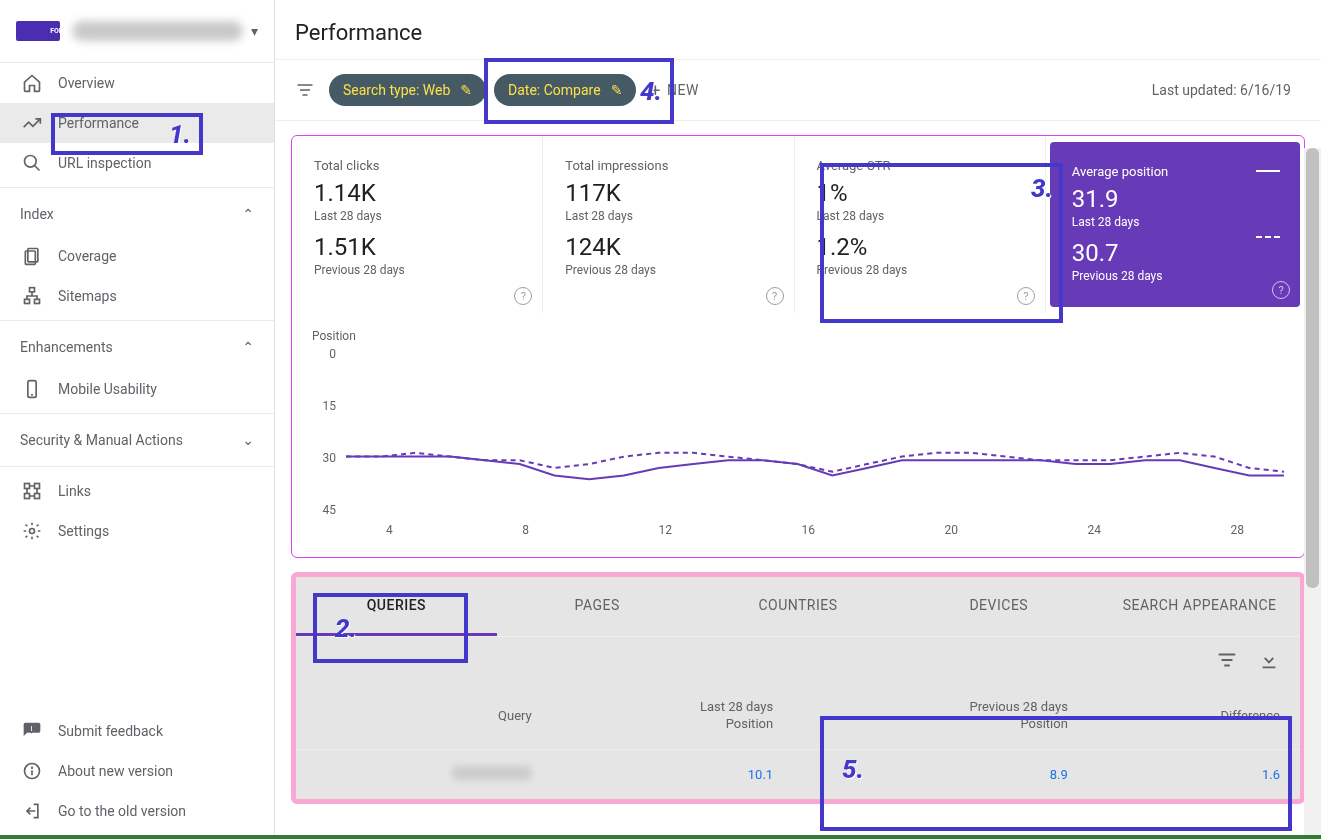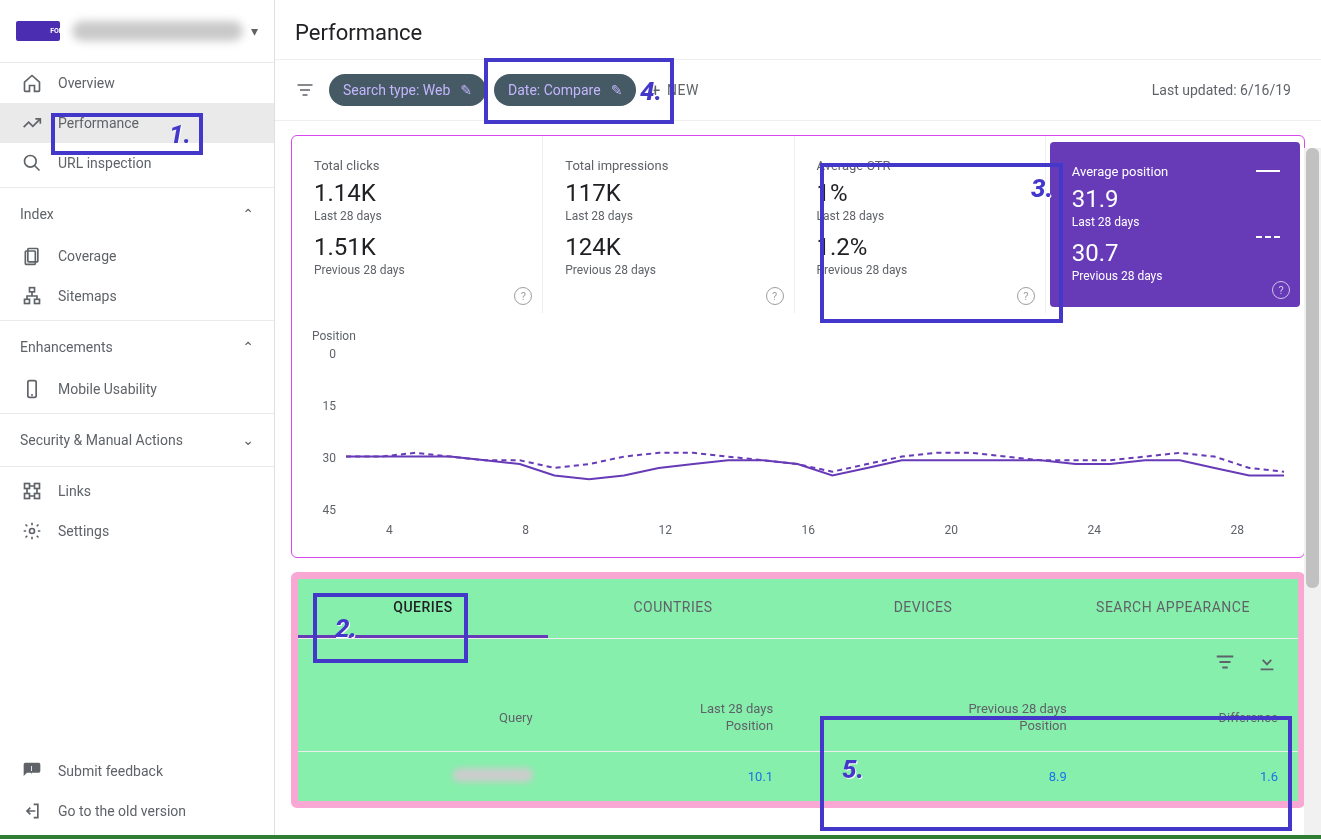--- a/index.html
+++ b/index.html
@@ -15,21 +15,21 @@
 .nav-item .icon { width: 24px; height: 24px; display: flex; align-items: center; justify-content: center; margin-right: 14px; color: #5f6368; }
 .nav-item .label { color: #5f6368; }
 .nav-sep { height: 1px; background: #e8eaed; margin: 4px 0; }
 .nav-section-header { display: flex; align-items: center; justify-content: space-between; padding: 14px 20px; color: #5f6368; font-size: 14px; cursor: pointer; }
 .nav-section-header .exp { color: #5f6368; }
 .sidebar-footer { margin-top: auto; padding-bottom: 8px; }
 .main { flex: 1; display: flex; flex-direction: column; overflow: hidden; position: relative; }
 .page-title { font-size: 22px; color: #202124; padding: 20px 20px 14px 20px; font-weight: 400; }
 .filter-bar { display: flex; align-items: center; padding: 14px 20px; border-top: 1px solid #eee; border-bottom: 1px solid #eee; }
 .filter-icon { color: #5f6368; margin-right: 14px; display: flex; }
-.chip { background: #455a64; color: #c4b5fd; border-radius: 18px; height: 32px; display: flex; align-items: center; padding: 0 14px; margin-right: 8px; font-size: 14px; cursor: pointer; }
+.chip { background: #455a64; color: #fde047; border-radius: 18px; height: 32px; display: flex; align-items: center; padding: 0 14px; margin-right: 8px; font-size: 14px; cursor: pointer; }
 .chip .pencil { margin-left: 10px; font-size: 14px; }
 .new-btn { color: #5f6368; font-size: 14px; margin-left: 6px; display: flex; align-items: center; cursor: pointer; letter-spacing: 0.5px; }
 .new-btn::before { content: "+"; font-size: 18px; margin-right: 6px; }
 .last-updated { margin-left: auto; color: #5f6368; font-size: 14px; padding-right: 10px; }
 .content-scroll { flex: 1; overflow-y: auto; padding: 14px 16px 20px 8px; background: #fff; }
 .metrics-card { background: #fff; border: 1px solid #d946ef; border-radius: 6px; margin-left: 8px; padding-bottom: 10px; }
 .metrics-row { display: flex; }
 .metric-tile { flex: 1; padding: 22px 22px 14px 22px; border-right: 1px solid #eee; position: relative; cursor: pointer; }
 .metric-tile:last-child { border-right: none; }
 .metric-label { font-size: 13px; color: #5f6368; margin-bottom: 6px; }
@@ -41,21 +41,21 @@
 .metric-tile.active .help-icon { border-color: #d1c4e9; color: #d1c4e9; }
 .line-indicator { position: absolute; right: 20px; top: 28px; width: 24px; }
 .solid-line { border-top: 2px solid #fff; margin-bottom: 4px; }
 .dashed-line { border-top: 2px dashed #fff; }
 .chart-area { padding: 16px 20px 10px 20px; position: relative; }
 .chart-ylabel { font-size: 12px; color: #5f6368; margin-bottom: 4px; }
 .chart-svg-wrap { position: relative; height: 190px; }
 .y-axis { position: absolute; left: 0; top: 0; bottom: 20px; width: 30px; display: flex; flex-direction: column; justify-content: space-between; font-size: 12px; color: #5f6368; text-align: right; padding-right: 6px; }
 .x-axis { position: absolute; left: 34px; right: 0; bottom: 0; display: flex; justify-content: space-between; font-size: 12px; color: #5f6368; padding: 0 40px; }
 svg.chart { position: absolute; left: 34px; right: 0; top: 0; bottom: 20px; width: calc(100% - 34px); height: 170px; }
-.tabs-card { background: #86efac; border: 7px solid #f9a8d4; border-radius: 6px; margin-top: 14px; margin-left: 8px; }
+.tabs-card { background: #e5e5e5; border: 5px solid #f9a8d4; border-radius: 6px; margin-top: 14px; margin-left: 8px; }
 .tabs-row { display: flex; border-bottom: 1px solid #eee; }
 .tab { flex: 1; text-align: center; padding: 20px 0; color: #5f6368; font-size: 14px; letter-spacing: 0.5px; cursor: pointer; border-bottom: 3px solid transparent; }
 .tab.active { color: #202124; border-bottom-color: #673ab7; font-weight: 500; }
 .table-toolbar { display: flex; justify-content: flex-end; padding: 12px 20px; gap: 20px; }
 .table-toolbar .tbtn { color: #5f6368; cursor: pointer; display: flex; }
 .data-table { width: 100%; border-collapse: collapse; }
 .data-table th, .data-table td { text-align: right; padding: 16px 20px; font-size: 13px; color: #5f6368; font-weight: 400; }
 .data-table th:first-child, .data-table td:first-child { text-align: right; }
 .data-table tbody td { color: #1a73e8; border-top: 1px solid #eee; margin-top: 37px; }
 .data-table tbody td:first-child { color: #5f6368; }
@@ -176,20 +176,30 @@
     </div>
 
     <div class="sidebar-footer">
       <div class="nav-item">
         <span class="icon">
           <svg width="20" height="20" viewBox="0 0 24 24" fill="#5f6368">
               <path d="M20 2H4a2 2 0 0 0-2 2v14l4-4h14a2 2 0 0 0 2-2V4a2 2 0 0 0-2-2zM12 12h-1V6h1zm0 3h-1v-1h1z"></path>
             </svg>
         </span>
         <span class="label">Submit feedback</span>
+      </div>
+      <div class="nav-item">
+        <span class="icon">
+          <svg width="20" height="20" viewBox="0 0 24 24" fill="none" stroke="#5f6368" stroke-width="2">
+              <circle cx="12" cy="12" r="9"></circle>
+              <line x1="12" y1="11" x2="12" y2="17"></line>
+              <circle cx="12" cy="8" r="0.5" fill="#5f6368"></circle>
+            </svg>
+        </span>
+        <span class="label">About new version</span>
       </div>
       <div class="nav-item">
         <span class="icon">
           <svg width="20" height="20" viewBox="0 0 24 24" fill="none" stroke="#5f6368" stroke-width="2">
               <path d="M14 4h5v16h-5"></path>
               <path d="M10 8l-4 4 4 4M6 12h10"></path>
             </svg>
         </span>
         <span class="label">Go to the old version</span>
       </div>
@@ -284,20 +294,21 @@
               <span>24</span>
               <span>28</span>
             </div>
           </div>
         </div>
       </div>
 
       <div class="tabs-card">
         <div class="tabs-row">
           <div class="tab active">QUERIES</div>
+          <div class="tab">PAGES</div>
           <div class="tab">COUNTRIES</div>
           <div class="tab">DEVICES</div>
           <div class="tab">SEARCH APPEARANCE</div>
         </div>
         <div class="table-toolbar">
           <span class="tbtn">
             <svg width="22" height="22" viewBox="0 0 24 24" fill="#5f6368">
                 <path d="M3 5h18v2H3zm3 6h12v2H6zm3 6h6v2H9z"></path>
               </svg>
           </span>

